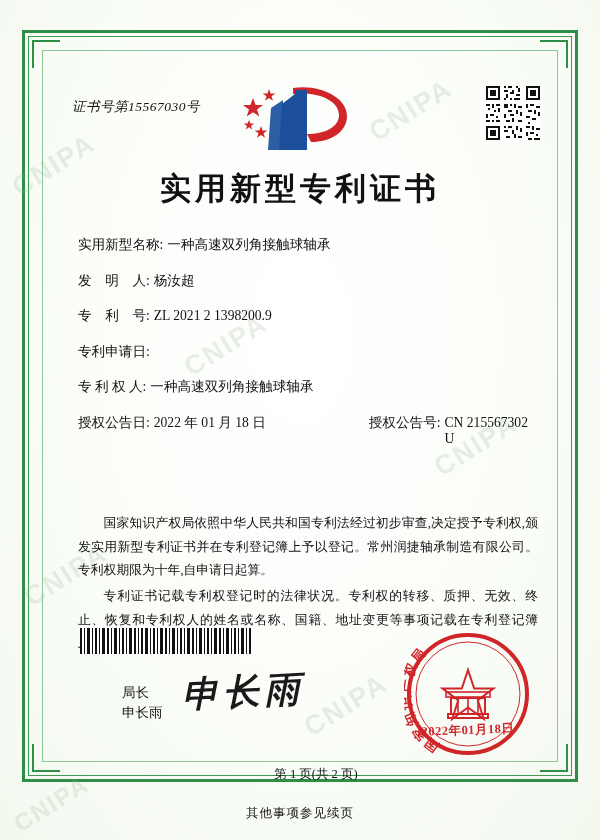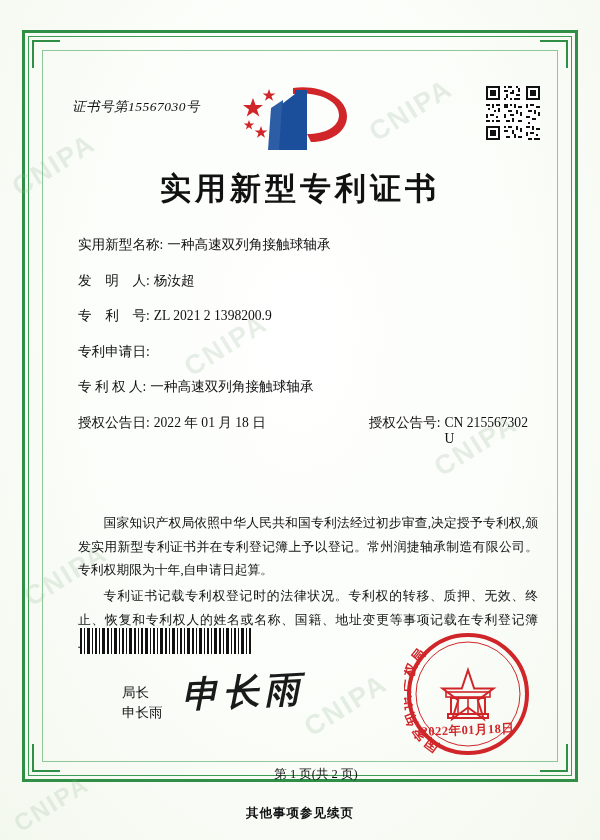--- a/index.html
+++ b/index.html
@@ -228,21 +228,20 @@
 
   .footer-note {
     position: absolute;
     left: 0;
     right: 0;
     bottom: 18px;
     text-align: center;
     font-size: 12.5px;
     color: #111;
     letter-spacing: 1px;
-    font-weight: bold;
   }
 </style>
 </head>
 <body>
 
 <div class="page">
 
   <div class="border-outer"></div>
   <div class="border-mid"></div>
   <div class="border-inner"></div>

